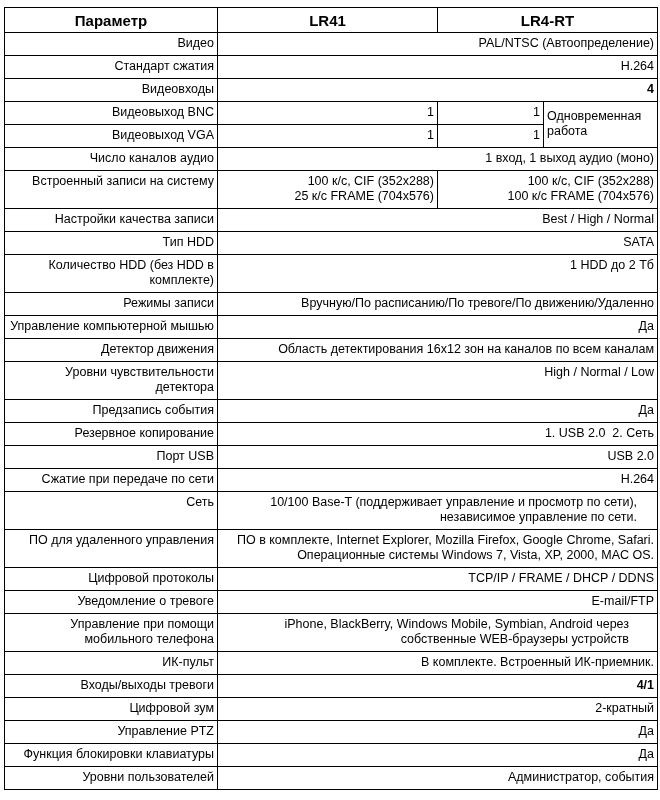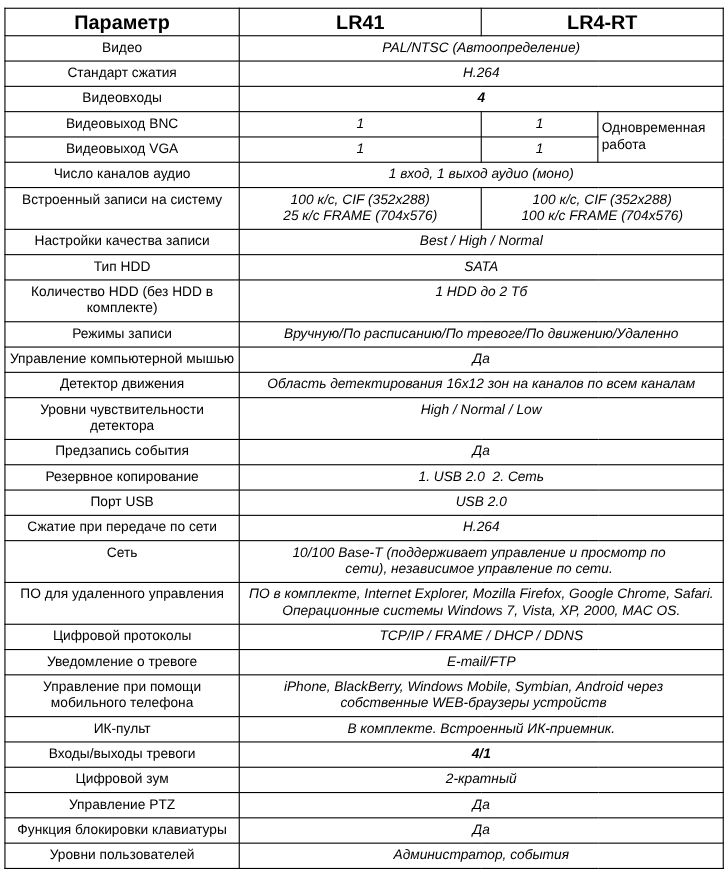--- a/index.html
+++ b/index.html
@@ -14,28 +14,28 @@
     color: #000;
   }
   .spec td, .spec th {
     border: 1px solid #000;
     padding: 3px 3px 4px 3px;
     vertical-align: top;
     line-height: 15px;
   }
   .spec th {
     font-weight: bold;
-    font-size: 18px;
+    font-size: 15px;
     text-align: center;
     vertical-align: middle;
     height: 18px;
     padding: 3px;
   }
-  .spec td.param { text-align: center; }
-  .spec td.val { text-align: center; font-style: italic; }
+  .spec td.param { text-align: right; }
+  .spec td.val { text-align: right; }
   .spec td.note { text-align: left; vertical-align: middle; }
   .spec tr.single td { height: 15px; }
 </style>
 </head>
 <body>
 
 <table class="spec">
   <colgroup>
     <col style="width:213px">
     <col style="width:220px">
@@ -127,37 +127,37 @@
     <tr class="single">
       <td class="param">Порт USB</td>
       <td class="val" colspan="3">USB 2.0</td>
     </tr>
     <tr class="single">
       <td class="param">Сжатие при передаче по сети</td>
       <td class="val" colspan="3">H.264</td>
     </tr>
     <tr>
       <td class="param">Сеть</td>
-      <td class="val" colspan="3" style="padding-left:30px;padding-right:34px">10/100 Base-T (поддерживает управление и просмотр по сети), независимое управление по сети.</td>
+      <td class="val" colspan="3" style="padding-left:30px;padding-right:20px">10/100 Base-T (поддерживает управление и просмотр по сети), независимое управление по сети.</td>
     </tr>
     <tr>
       <td class="param">ПО для удаленного управления</td>
       <td class="val" colspan="3">ПО в комплекте, Internet Explorer, Mozilla Firefox, Google Chrome, Safari. Операционные системы Windows 7, Vista, XP, 2000, MAC OS.</td>
     </tr>
     <tr class="single">
       <td class="param">Цифровой протоколы</td>
       <td class="val" colspan="3">TCP/IP / FRAME / DHCP / DDNS</td>
     </tr>
     <tr class="single">
       <td class="param">Уведомление о тревоге</td>
       <td class="val" colspan="3">E-mail/FTP</td>
     </tr>
     <tr>
       <td class="param">Управление при помощи мобильного телефона</td>
-      <td class="val" colspan="3" style="padding-left:30px;padding-right:44px">iPhone, BlackBerry, Windows Mobile, Symbian, Android через собственные WEB-браузеры устройств</td>
+      <td class="val" colspan="3" style="padding-left:30px;padding-right:28px">iPhone, BlackBerry, Windows Mobile, Symbian, Android через собственные WEB-браузеры устройств</td>
     </tr>
     <tr class="single">
       <td class="param">ИК-пульт</td>
       <td class="val" colspan="3">В комплекте. Встроенный ИК-приемник.</td>
     </tr>
     <tr class="single">
       <td class="param">Входы/выходы тревоги</td>
       <td class="val" colspan="3" style="font-weight:bold">4/1</td>
     </tr>
     <tr class="single">

